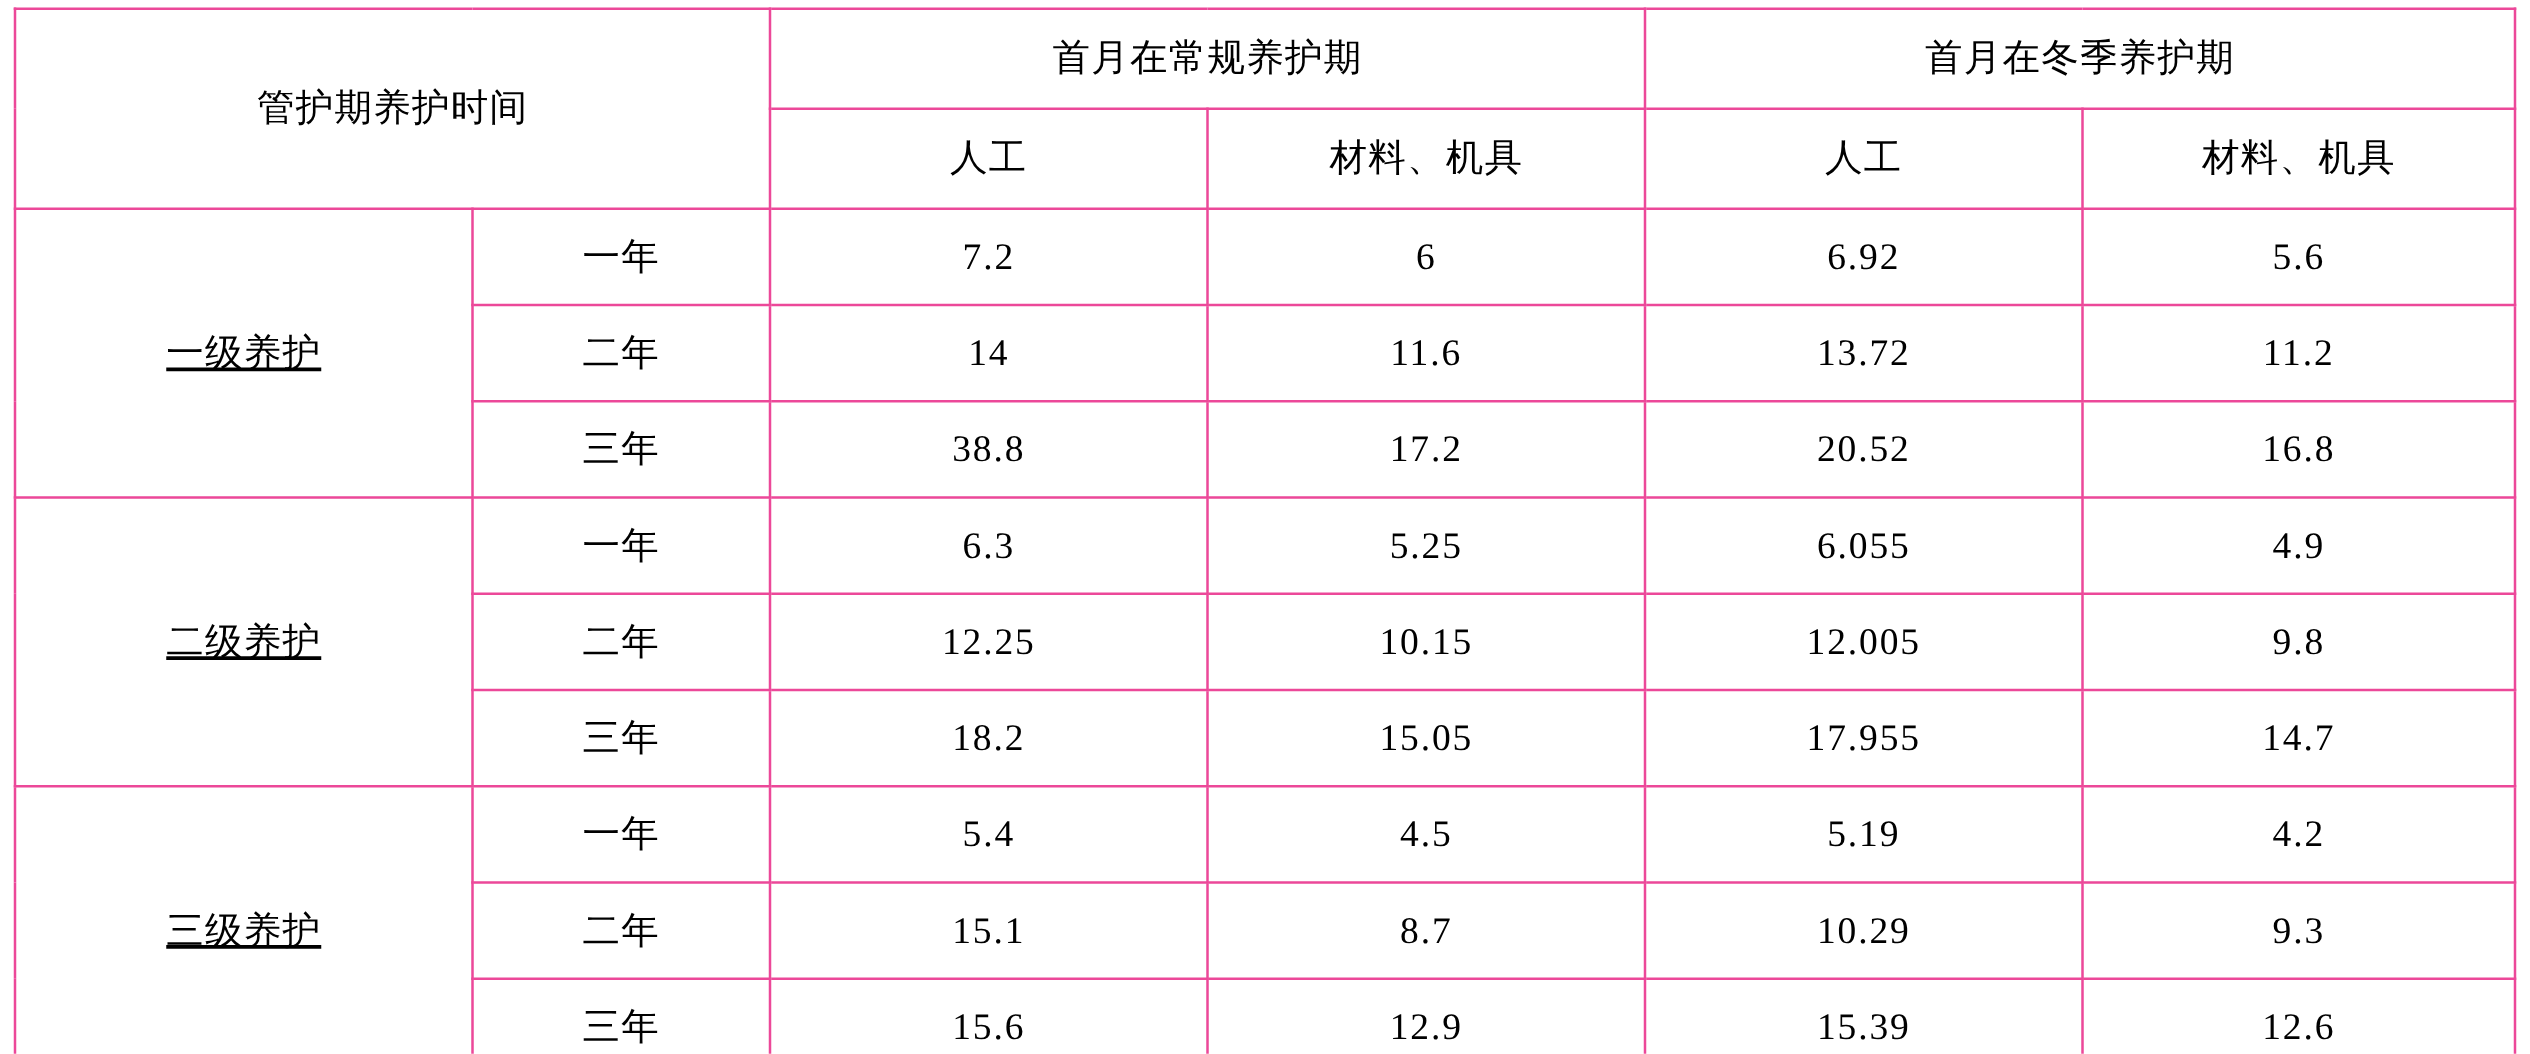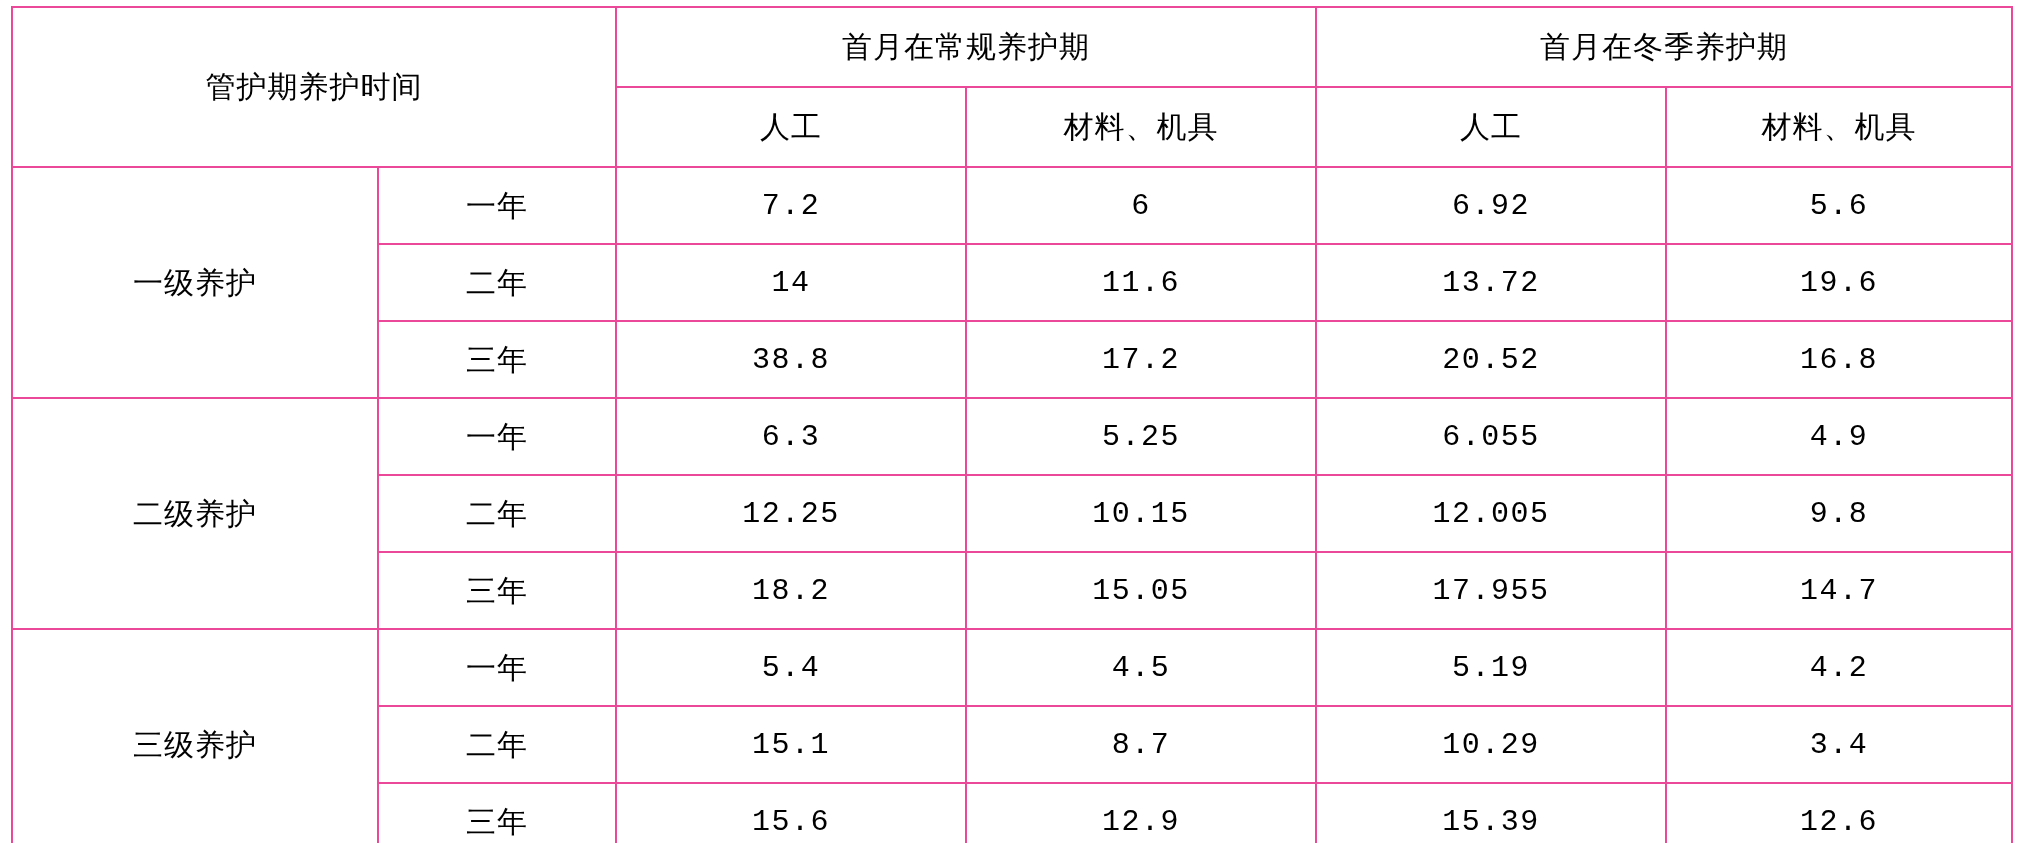--- a/index.html
+++ b/index.html
@@ -61,29 +61,30 @@
     letter-spacing: 1px;
   }
   .hdr-sub {
     font-size: 31px;
     letter-spacing: 1px;
     border-radius: 31px;
   }
   .cell-group {
     font-size: 31px;
     letter-spacing: 1px;
+    text-decoration: underline;
   }
   .cell-year {
     font-size: 31px;
     letter-spacing: 1px;
     margin-top: 40px;
   }
   .cell-num {
     font-size: 30px;
-    font-family: Liberation Mono, monospace;
+    font-family: Liberation Serif, serif;
     letter-spacing: 1.5px;
   }
   
   tbody td.cell-year,
   tbody td.cell-num {
     border-width: 2px;
   }
 </style>
 </head>
 <body>
@@ -119,21 +120,21 @@
         <td class="cell-num">7.2</td>
         <td class="cell-num">6</td>
         <td class="cell-num">6.92</td>
         <td class="cell-num">5.6</td>
       </tr>
       <tr>
         <td class="cell-year">二年</td>
         <td class="cell-num">14</td>
         <td class="cell-num">11.6</td>
         <td class="cell-num">13.72</td>
-        <td class="cell-num">19.6</td>
+        <td class="cell-num">11.2</td>
       </tr>
       <tr>
         <td class="cell-year">三年</td>
         <td class="cell-num">38.8</td>
         <td class="cell-num">17.2</td>
         <td class="cell-num">20.52</td>
         <td class="cell-num">16.8</td>
       </tr>
 
       <tr>
@@ -165,21 +166,21 @@
         <td class="cell-num">5.4</td>
         <td class="cell-num">4.5</td>
         <td class="cell-num">5.19</td>
         <td class="cell-num">4.2</td>
       </tr>
       <tr>
         <td class="cell-year">二年</td>
         <td class="cell-num">15.1</td>
         <td class="cell-num">8.7</td>
         <td class="cell-num">10.29</td>
-        <td class="cell-num">3.4</td>
+        <td class="cell-num">9.3</td>
       </tr>
       <tr>
         <td class="cell-year">三年</td>
         <td class="cell-num">15.6</td>
         <td class="cell-num">12.9</td>
         <td class="cell-num">15.39</td>
         <td class="cell-num">12.6</td>
       </tr>
     </tbody>
   </table>

